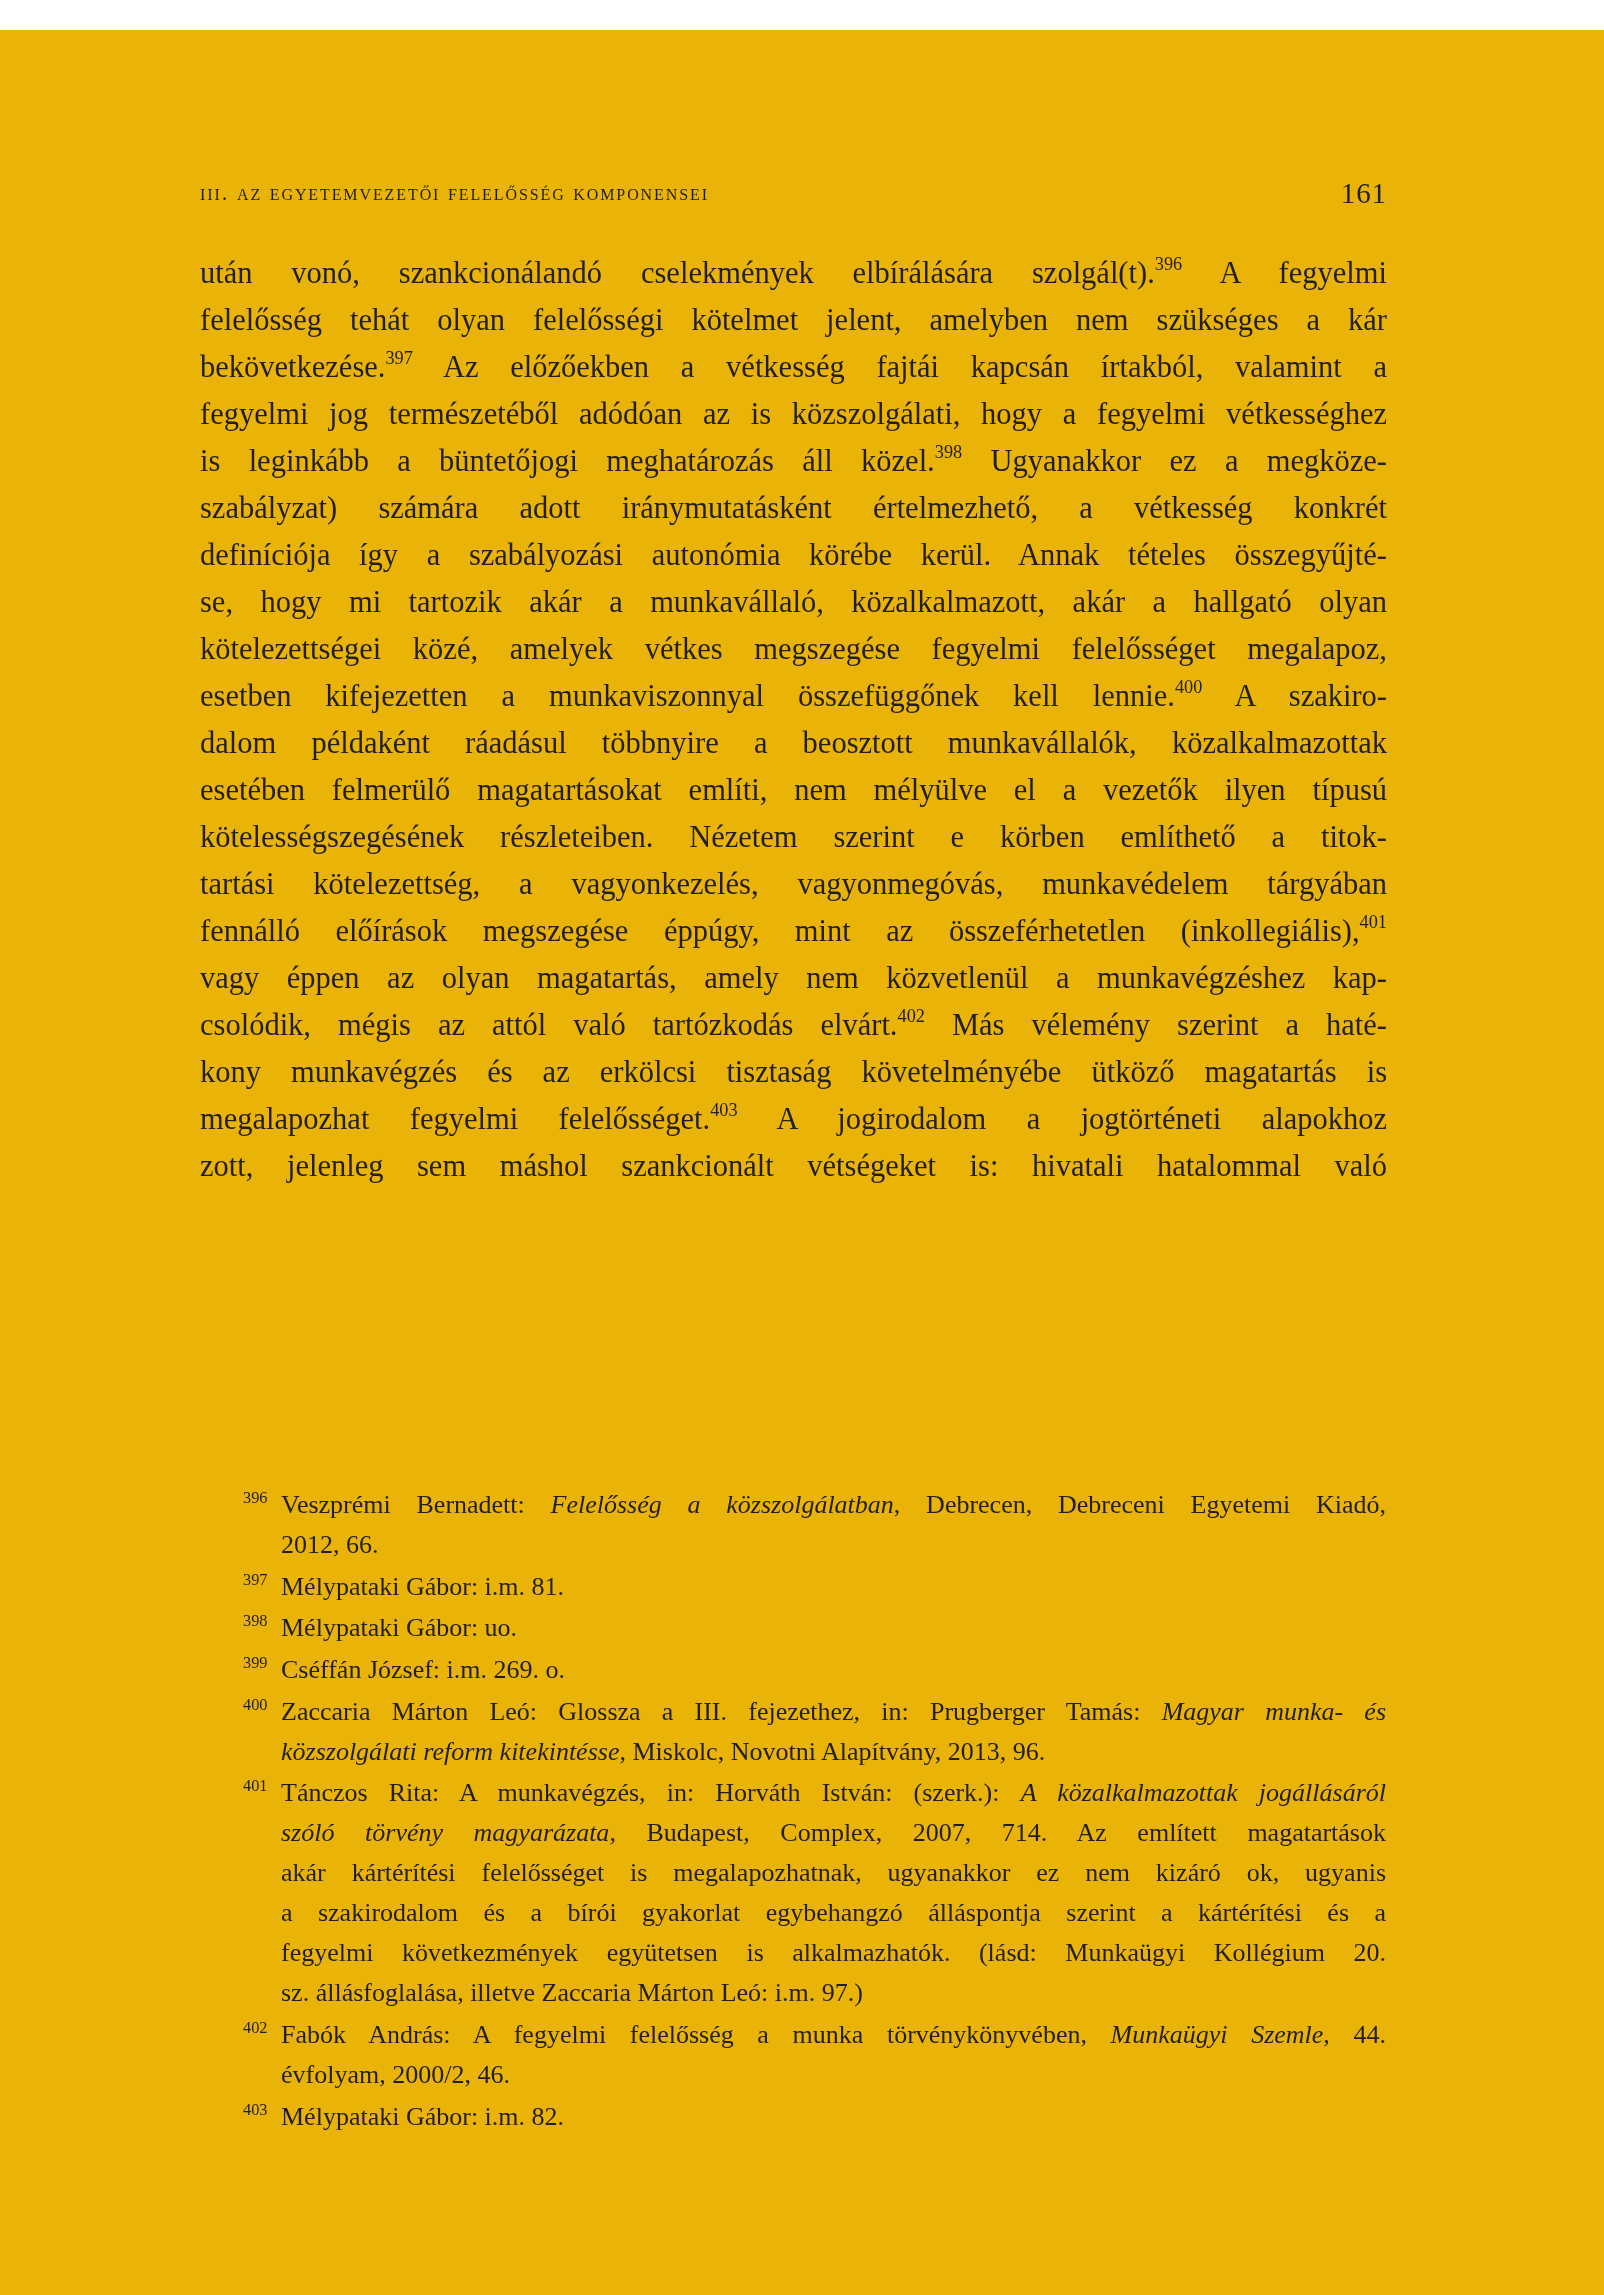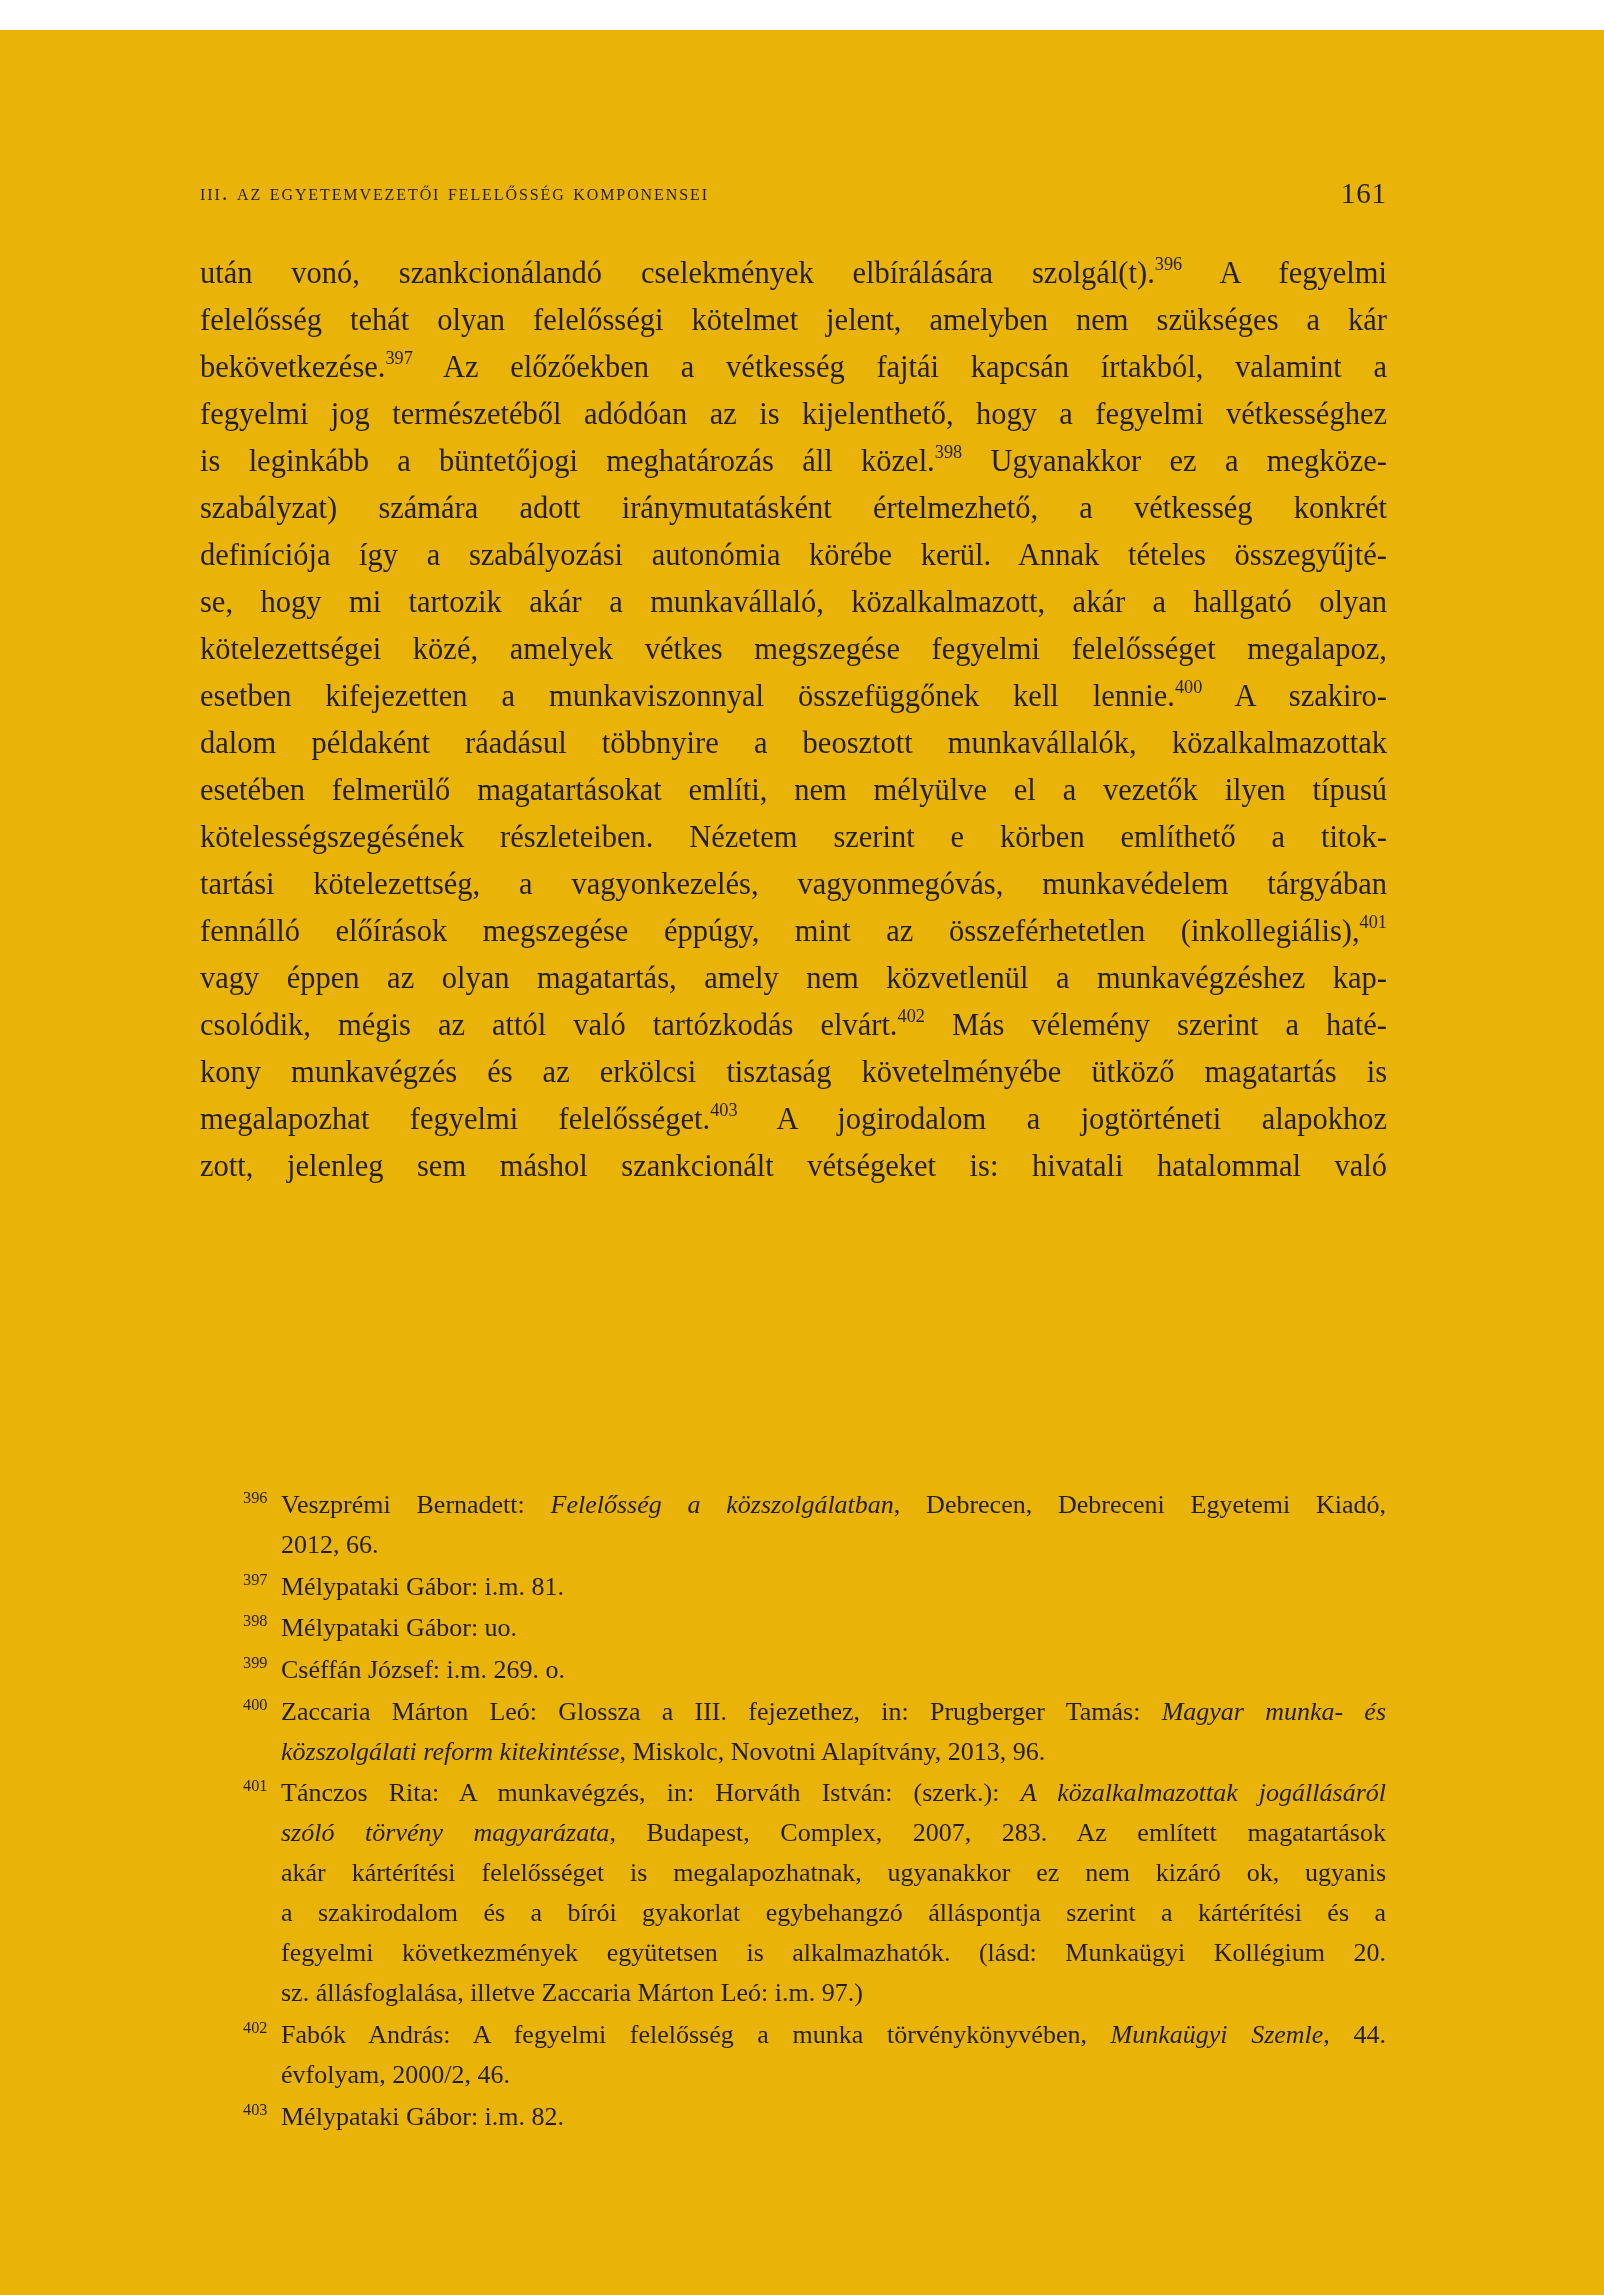--- a/index.html
+++ b/index.html
@@ -25,21 +25,21 @@
 <div class="page">
   <div class="running-head">
     <span class="rh-title">III. Az egyetemvezetői felelősség komponensei</span>
     <span class="rh-page">161</span>
   </div>
 
   <div class="body-text" id="body-text">
       <div class="line"><span>után vonó, szankcionálandó cselekmények elbírálására szolgál(t).</span><sup>396</sup><span> A fegyelmi</span></div>
       <div class="line"><span>felelősség tehát olyan felelősségi kötelmet jelent, amelyben nem szükséges a kár</span></div>
       <div class="line"><span>bekövetkezése.</span><sup>397</sup><span> Az előzőekben a vétkesség fajtái kapcsán írtakból, valamint a</span></div>
-      <div class="line"><span>fegyelmi jog természetéből adódóan az is kijelenthető, hogy a fegyelmi vétkességhez</span></div>
+      <div class="line"><span>fegyelmi jog természetéből adódóan az is közszolgálati, hogy a fegyelmi vétkességhez</span></div>
       <div class="line"><span>is leginkább a büntetőjogi meghatározás áll közel.</span><sup>398</sup><span> Ugyanakkor ez a megköze-</span></div>
       <div class="line"><span>szabályzat) számára adott iránymutatásként értelmezhető, a vétkesség konkrét</span></div>
       <div class="line"><span>definíciója így a szabályozási autonómia körébe kerül. Annak tételes összegyűjté-</span></div>
       <div class="line"><span>se, hogy mi tartozik akár a munkavállaló, közalkalmazott, akár a hallgató olyan</span></div>
       <div class="line"><span>kötelezettségei közé, amelyek vétkes megszegése fegyelmi felelősséget megalapoz,</span></div>
       <div class="line"><span>esetben kifejezetten a munkaviszonnyal összefüggőnek kell lennie.</span><sup>400</sup><span> A szakiro-</span></div>
       <div class="line"><span>dalom példaként ráadásul többnyire a beosztott munkavállalók, közalkalmazottak</span></div>
       <div class="line"><span>esetében felmerülő magatartásokat említi, nem mélyülve el a vezetők ilyen típusú</span></div>
       <div class="line"><span>kötelességszegésének részleteiben. Nézetem szerint e körben említhető a titok-</span></div>
       <div class="line"><span>tartási kötelezettség, a vagyonkezelés, vagyonmegóvás, munkavédelem tárgyában</span></div>
@@ -81,21 +81,21 @@
         <span class="fn-num">400</span>
         <div class="fn-body">
           <div class="fn-line"><span>Zaccaria Márton Leó: Glossza a III. fejezethez, in: Prugberger Tamás: </span><i>Magyar munka- és</i></div>
           <div class="fn-line short"><i>közszolgálati reform kitekintésse</i><span>, Miskolc, Novotni Alapítvány, 2013, 96.</span></div>
         </div>
       </div>
       <div class="fn">
         <span class="fn-num">401</span>
         <div class="fn-body">
           <div class="fn-line"><span>Tánczos Rita: A munkavégzés, in: Horváth István: (szerk.): </span><i>A közalkalmazottak jogállásáról</i></div>
-          <div class="fn-line"><i>szóló törvény magyarázata</i><span>, Budapest, Complex, 2007, 283. Az említett magatartások</span></div>
+          <div class="fn-line"><i>szóló törvény magyarázata</i><span>, Budapest, Complex, 2007, 714. Az említett magatartások</span></div>
           <div class="fn-line"><span>akár kártérítési felelősséget is megalapozhatnak, ugyanakkor ez nem kizáró ok, ugyanis</span></div>
           <div class="fn-line"><span>a szakirodalom és a bírói gyakorlat egybehangzó álláspontja szerint a kártérítési és a</span></div>
           <div class="fn-line"><span>fegyelmi következmények együtetsen is alkalmazhatók. (lásd: Munkaügyi Kollégium 20.</span></div>
           <div class="fn-line short"><span>sz. állásfoglalása, illetve Zaccaria Márton Leó: i.m. 97.)</span></div>
         </div>
       </div>
       <div class="fn">
         <span class="fn-num">402</span>
         <div class="fn-body">
           <div class="fn-line"><span>Fabók András: A fegyelmi felelősség a munka törvénykönyvében, </span><i>Munkaügyi Szemle</i><span>, 44.</span></div>

